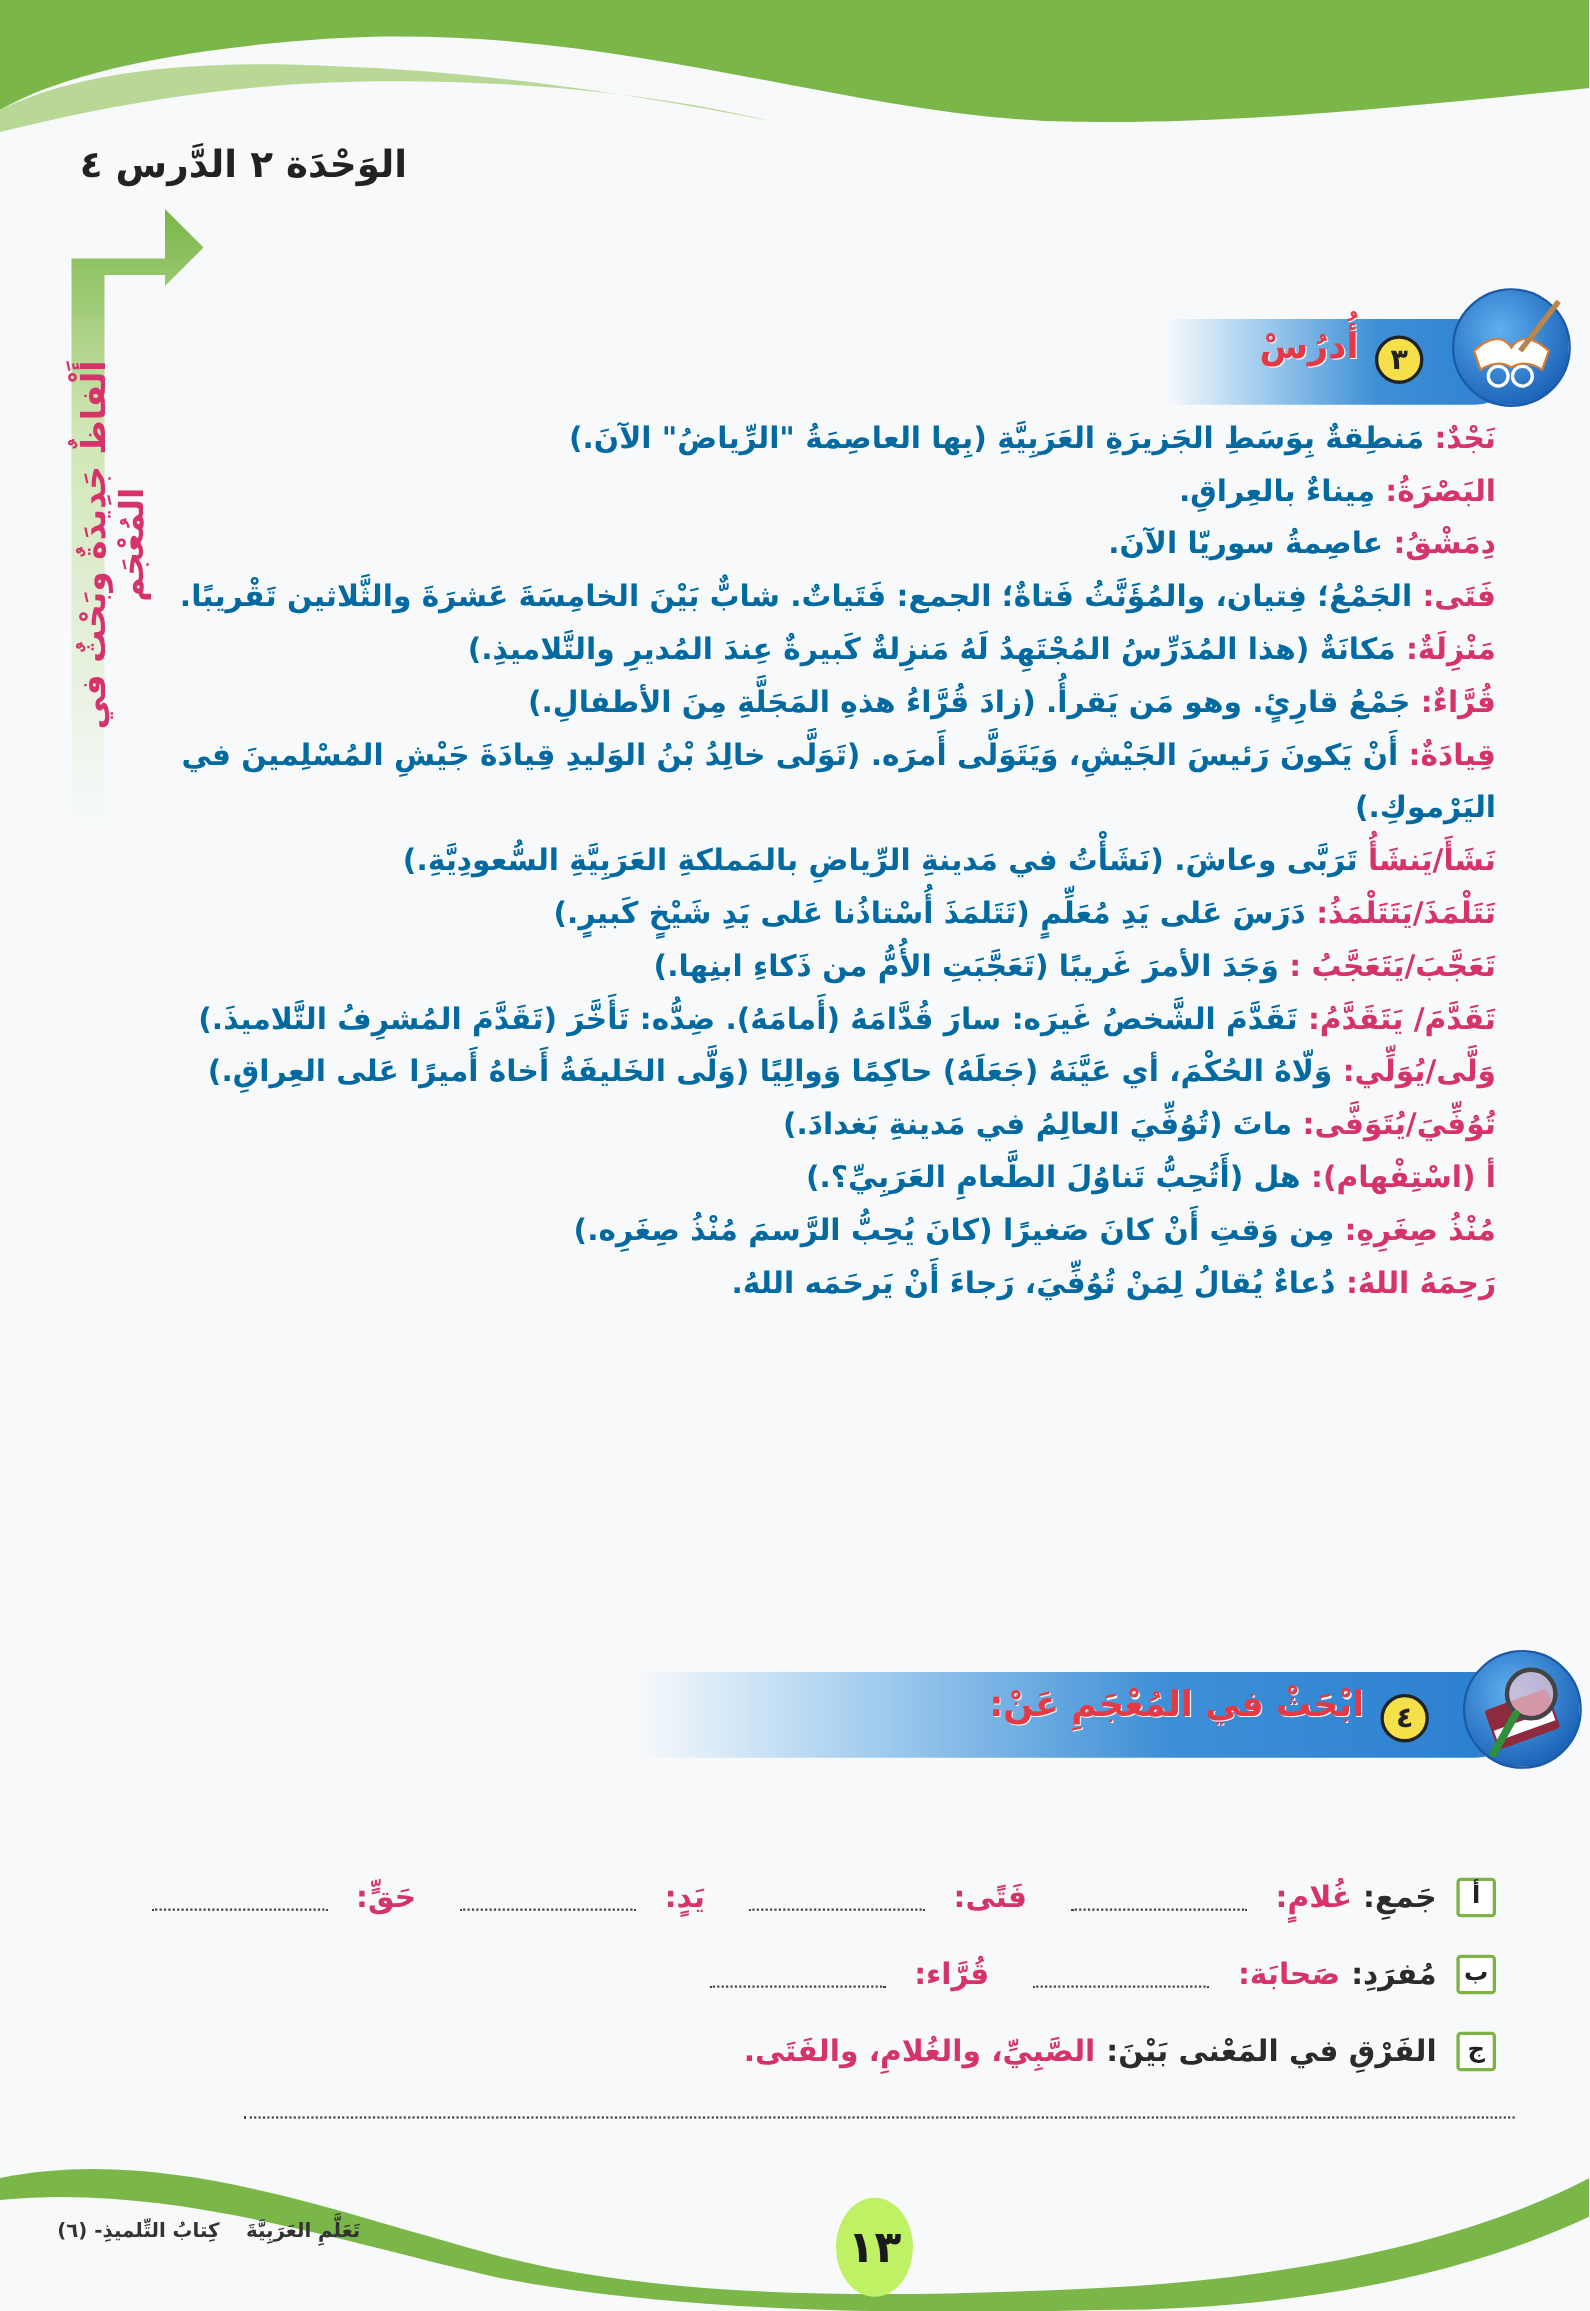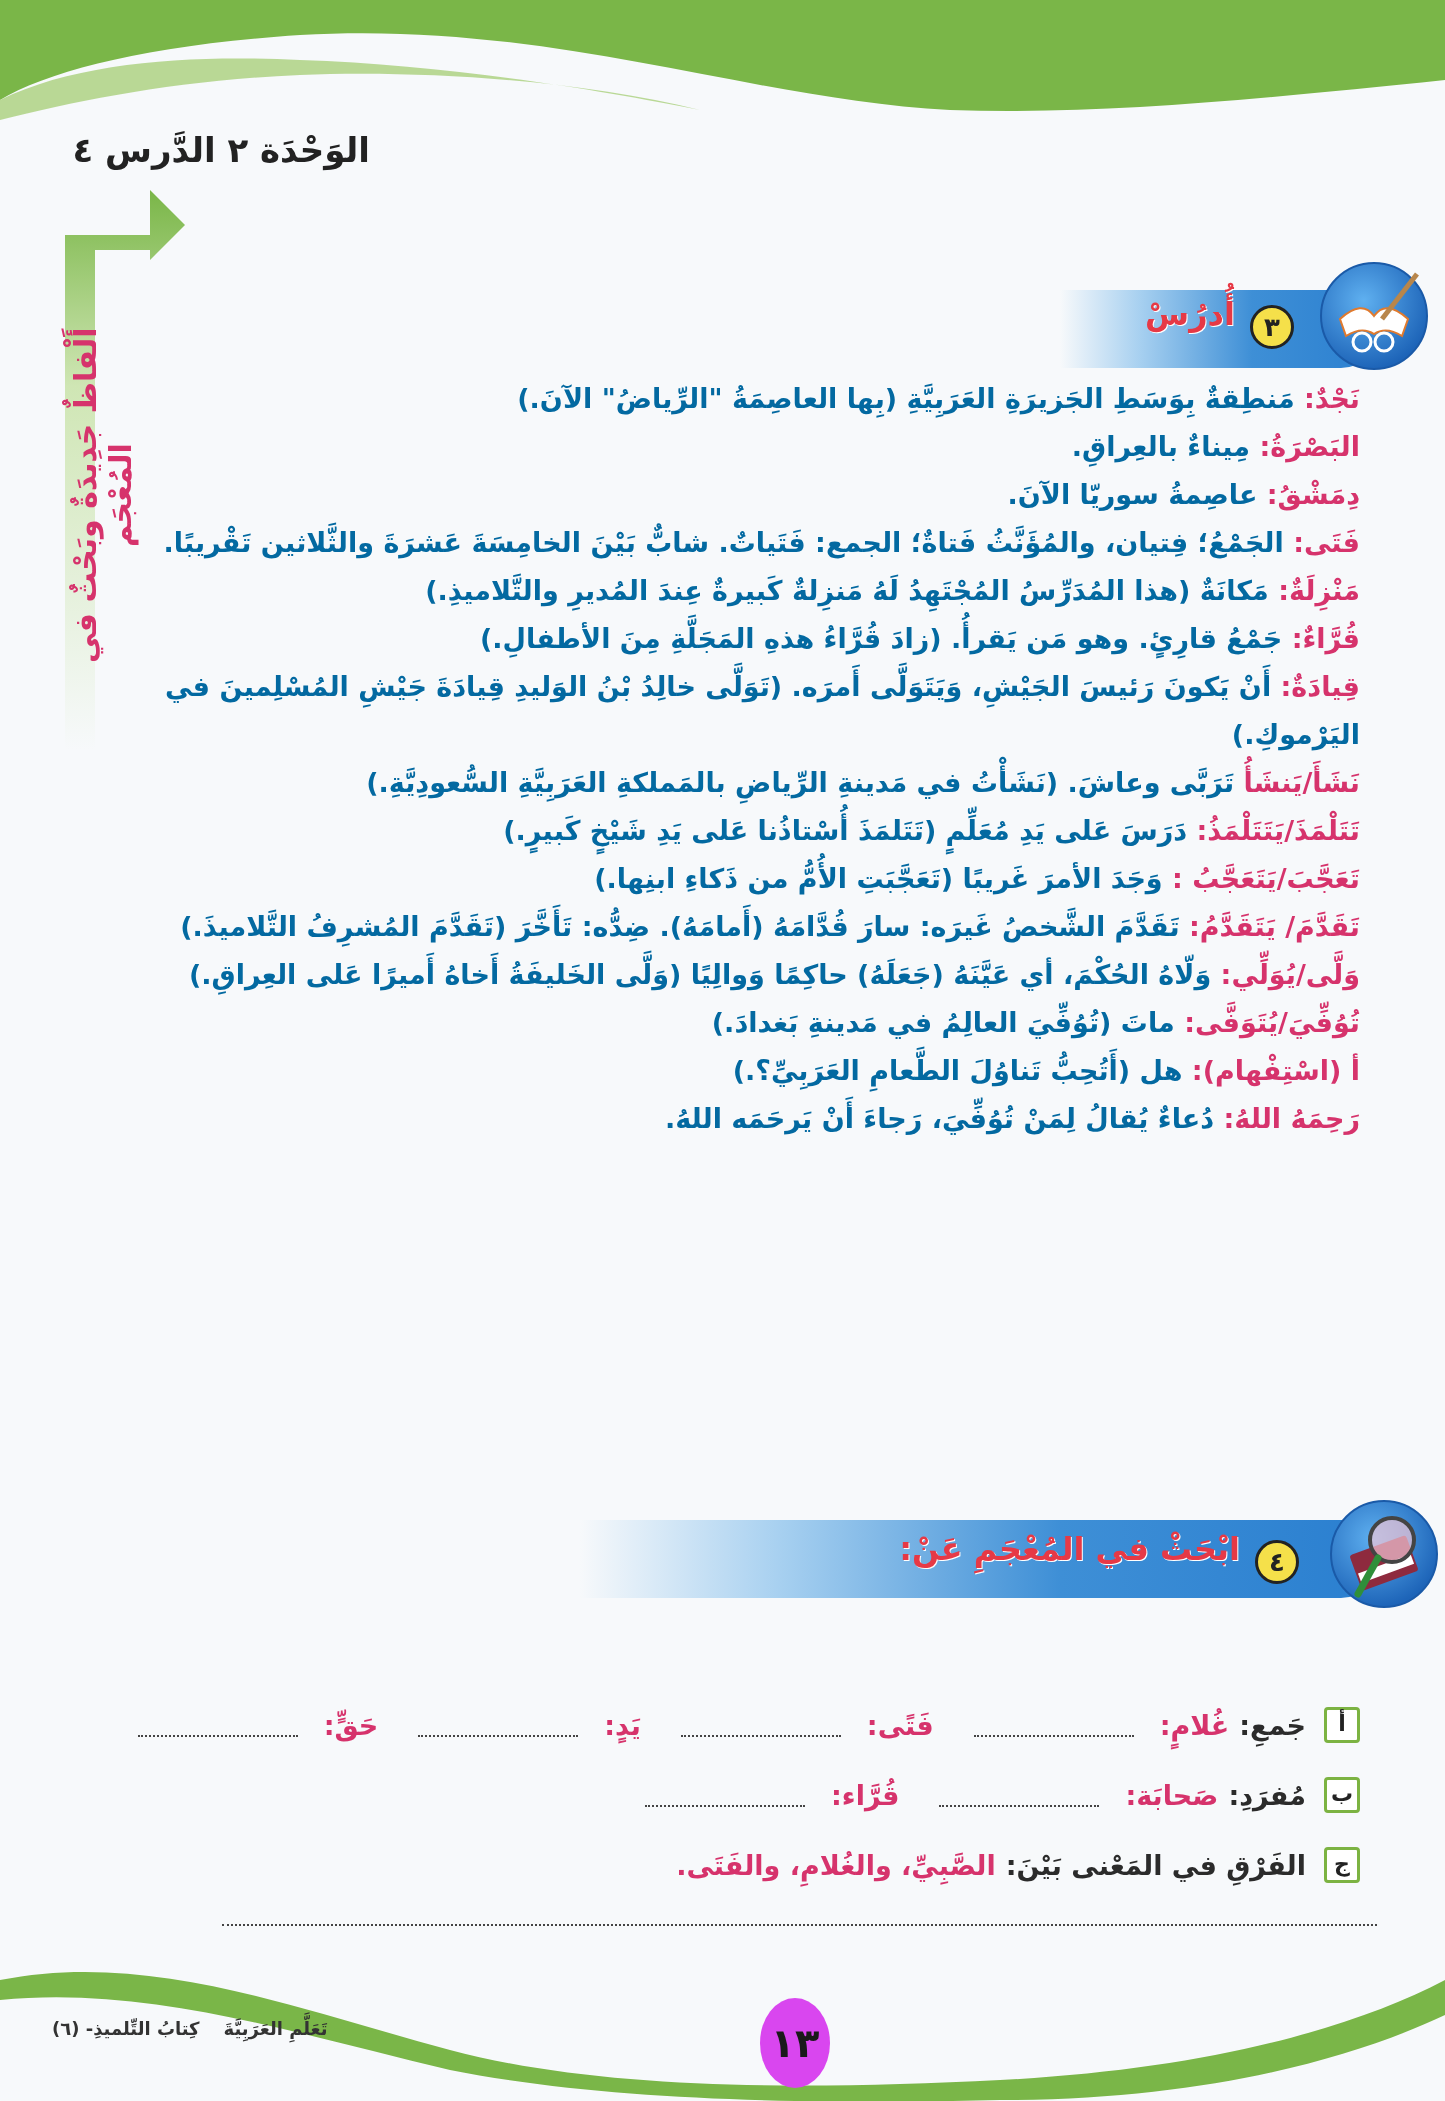--- a/index.html
+++ b/index.html
@@ -59,21 +59,21 @@
     .ex-badge {
       width: 30px; height: 30px; border: 3px solid #7cb342; border-radius: 4px;
       text-align: center; line-height: 28px; font-size: 22px; margin-left: 18px; background: #fff;
     }
     .ex-label { color: #2b2b2b; margin-left: 10px; }
     .ex-word { color: #d6336c; margin-left: 18px; }
     .ex-blank { border-bottom: 2px dotted #444; width: 160px; margin: 0 8px 0 40px; height: 22px; }
     .answer-line { position: absolute; left: 222px; top: 1924px; width: 1155px; border-bottom: 2px dotted #444; }
     .page-num {
       position: absolute; left: 760px; top: 1998px; width: 70px; height: 90px; border-radius: 50%;
-      background: #d946ef; color: #1a1a1a; font-weight: bold; font-size: 40px;
+      background: #bef264; color: #1a1a1a; font-weight: bold; font-size: 40px;
       text-align: center; line-height: 90px;
     }
     .footer-text {
       position: absolute; left: 28px; top: 2018px; direction: rtl;
       font-size: 18px; font-weight: bold; color: #333; white-space: nowrap;
     }
     .footer-text span { margin-left: 24px; }
   </style>
 </head>
 <body>
@@ -119,20 +119,21 @@
   <div class="def"><span class="term">مَنْزِلَةٌ</span><span class="colon">: </span><span class="meaning">مَكانَةٌ (هذا المُدَرِّسُ المُجْتَهِدُ لَهُ مَنزِلةٌ كَبيرةٌ عِندَ المُديرِ والتَّلاميذِ.)</span></div>
   <div class="def"><span class="term">قُرَّاءٌ</span><span class="colon">: </span><span class="meaning">جَمْعُ قارِئٍ. وهو مَن يَقرأُ. (زادَ قُرَّاءُ هذهِ المَجَلَّةِ مِنَ الأطفالِ.)</span></div>
   <div class="def"><span class="term">قِيادَةٌ</span><span class="colon">: </span><span class="meaning">أَنْ يَكونَ رَئيسَ الجَيْشِ، وَيَتَوَلَّى أَمرَه. (تَوَلَّى خالِدُ بْنُ الوَليدِ قِيادَةَ جَيْشِ المُسْلِمينَ في اليَرْموكِ.)</span></div>
   <div class="def"><span class="term">نَشَأَ/يَنشَأُ</span><span class="colon"> </span><span class="meaning">تَرَبَّى وعاشَ. (نَشَأْتُ في مَدينةِ الرِّياضِ بالمَملكةِ العَرَبِيَّةِ السُّعودِيَّةِ.)</span></div>
   <div class="def"><span class="term">تَتَلْمَذَ/يَتَتَلْمَذُ</span><span class="colon">: </span><span class="meaning">دَرَسَ عَلى يَدِ مُعَلِّمٍ (تَتَلمَذَ أُسْتاذُنا عَلى يَدِ شَيْخٍ كَبيرٍ.)</span></div>
   <div class="def"><span class="term">تَعَجَّبَ/يَتَعَجَّبُ</span><span class="colon"> : </span><span class="meaning">وَجَدَ الأمرَ غَريبًا (تَعَجَّبَتِ الأُمُّ من ذَكاءِ ابنِها.)</span></div>
   <div class="def"><span class="term">تَقَدَّمَ/ يَتَقَدَّمُ</span><span class="colon">: </span><span class="meaning">تَقَدَّمَ الشَّخصُ غَيرَه: سارَ قُدَّامَهُ (أَمامَهُ). ضِدُّه: تَأَخَّرَ (تَقَدَّمَ المُشرِفُ التَّلاميذَ.)</span></div>
   <div class="def"><span class="term">وَلَّى/يُوَلِّي</span><span class="colon">: </span><span class="meaning">وَلّاهُ الحُكْمَ، أي عَيَّنَهُ (جَعَلَهُ) حاكِمًا وَوالِيًا (وَلَّى الخَليفَةُ أَخاهُ أَميرًا عَلى العِراقِ.)</span></div>
   <div class="def"><span class="term">تُوُفِّيَ/يُتَوَفَّى</span><span class="colon">: </span><span class="meaning">ماتَ (تُوُفِّيَ العالِمُ في مَدينةِ بَغدادَ.)</span></div>
   <div class="def"><span class="term">أ (اسْتِفْهام)</span><span class="colon">: </span><span class="meaning">هل (أَتُحِبُّ تَناوُلَ الطَّعامِ العَرَبِيِّ؟.)</span></div>
+  <div class="def"><span class="term">مُنْذُ صِغَرِهِ</span><span class="colon">: </span><span class="meaning">مِن وَقتِ أَنْ كانَ صَغيرًا (كانَ يُحِبُّ الرَّسمَ مُنْذُ صِغَرِه.)</span></div>
   <div class="def"><span class="term">رَحِمَهُ اللهُ</span><span class="colon">: </span><span class="meaning">دُعاءٌ يُقالُ لِمَنْ تُوُفِّيَ، رَجاءَ أَنْ يَرحَمَه اللهُ.</span></div>
 </div>
 
 <div class="banner" style="left:580px; top:1520px; width:800px;"></div>
 <div class="banner-circle" style="left:1330px; top:1500px;">
   <svg width="104" height="104" viewBox="0 0 104 104">
     <rect x="22" y="42" width="60" height="38" rx="3" fill="#8e2a3e" transform="rotate(-20 52 61)"></rect>
     <rect x="24" y="62" width="56" height="10" fill="#fff" transform="rotate(-20 52 61)"></rect>
     <circle cx="60" cy="38" r="22" fill="#f2c6d6" fill-opacity="0.7" stroke="#444" stroke-width="4"></circle>
     <line x1="46" y1="56" x2="26" y2="92" stroke="#2f8f3a" stroke-width="7" stroke-linecap="round"></line>

